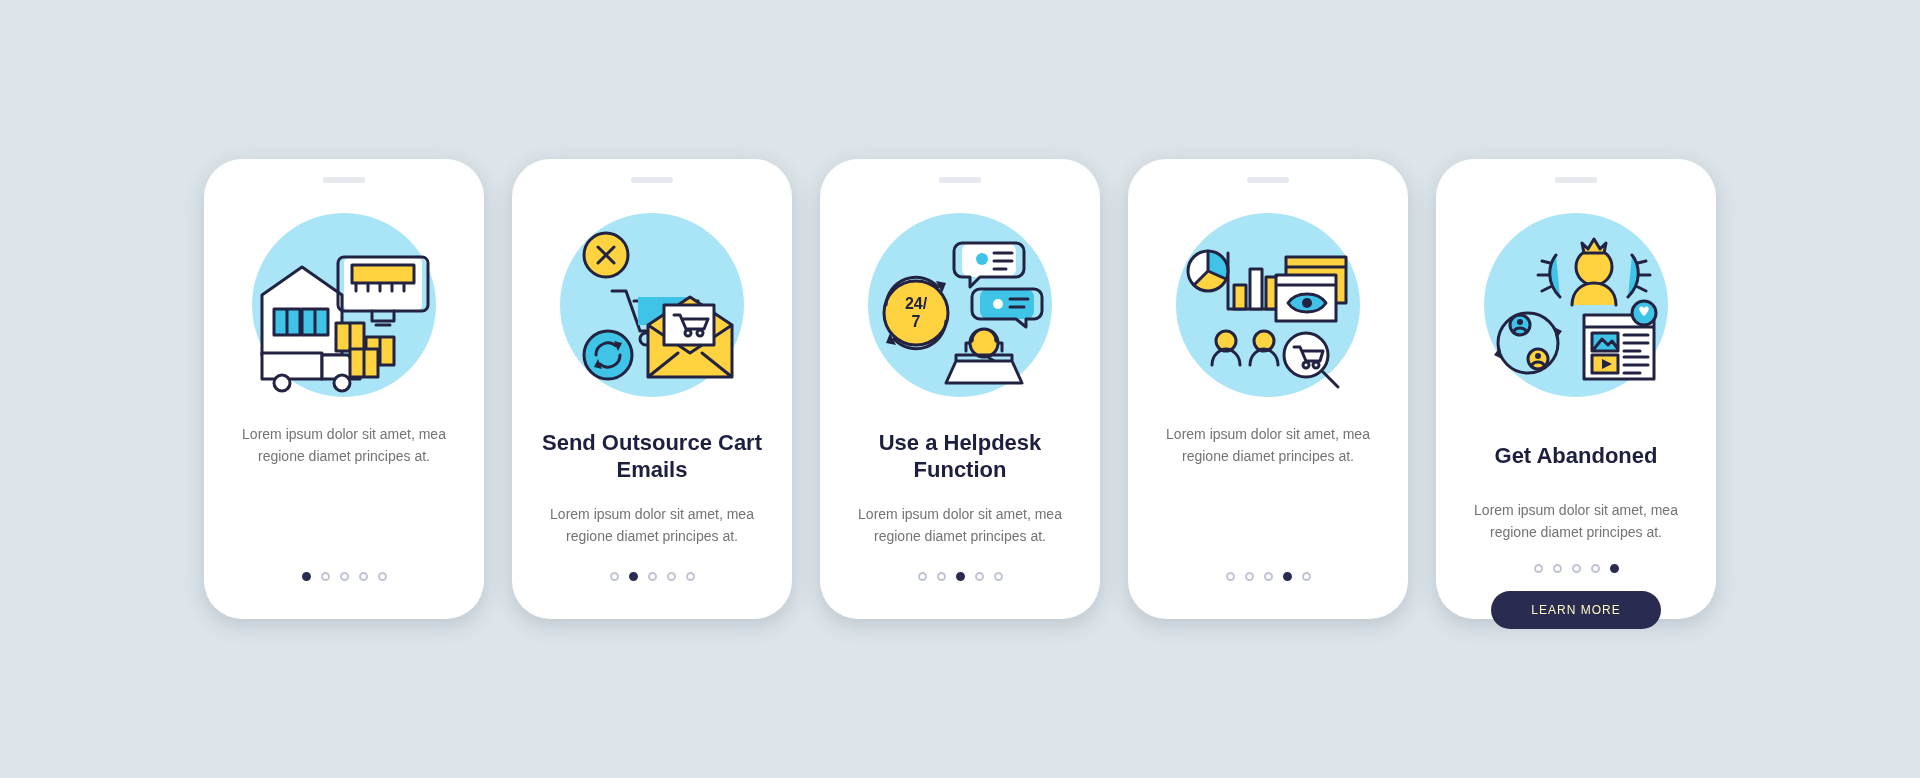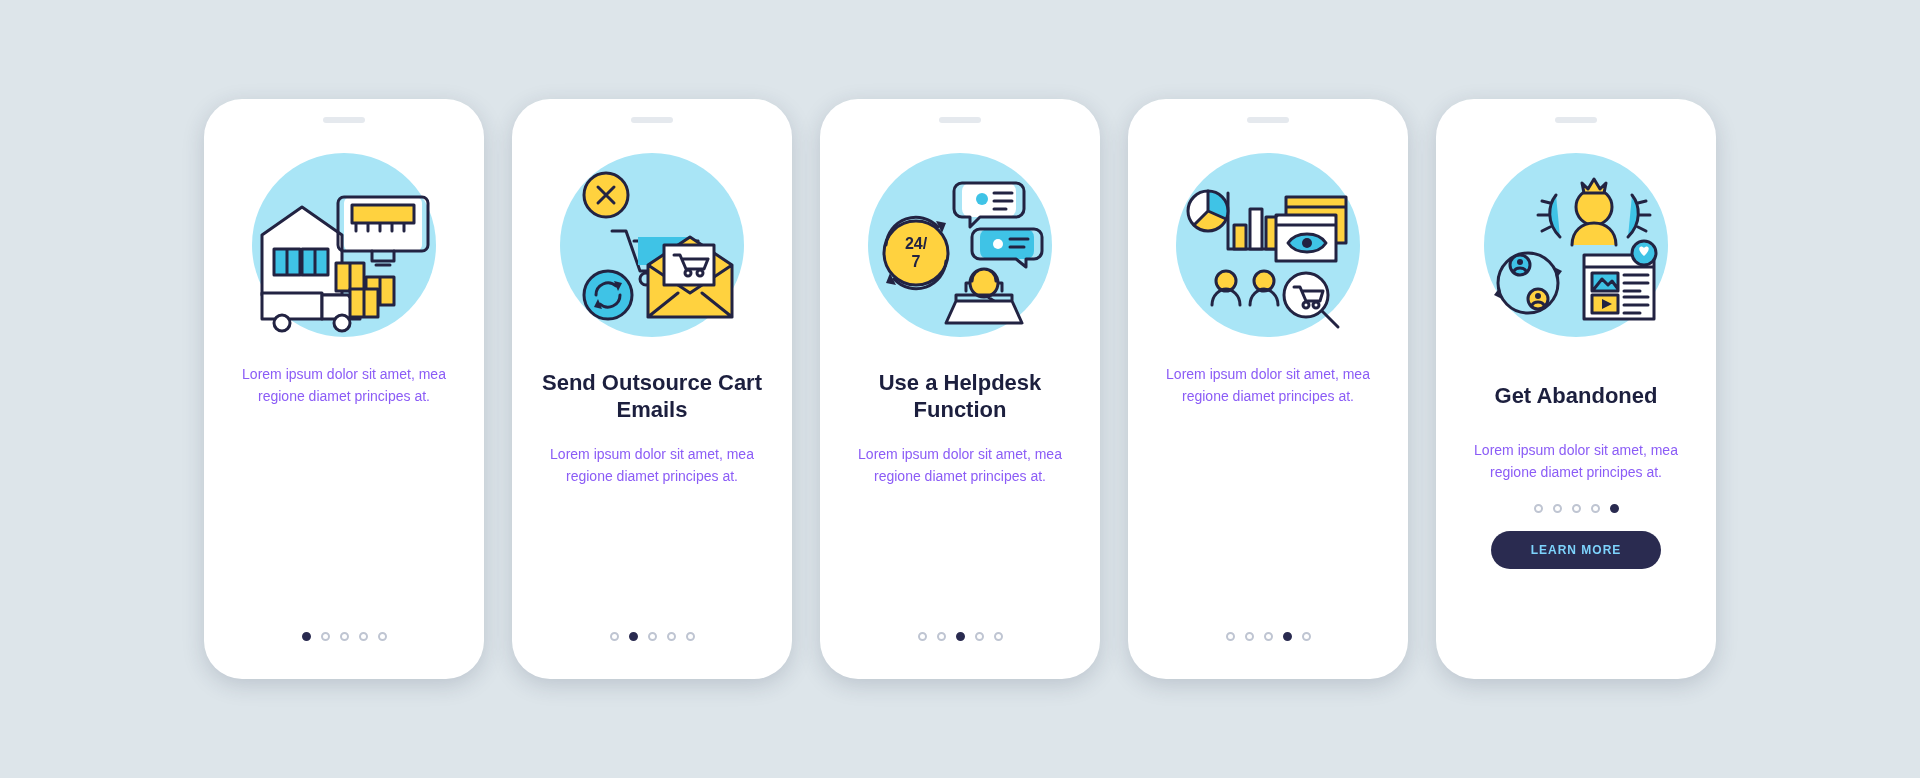--- a/index.html
+++ b/index.html
@@ -12,21 +12,21 @@
     justify-content: center;
     min-height: 778px;
   }
   .stage {
     display: flex;
     gap: 28px;
     padding: 20px;
   }
   .phone {
     width: 280px;
-    height: 580px;
+    height: 460px;
     background: #ffffff;
     border-radius: 38px;
     box-shadow: 0 6px 22px rgba(40,50,80,.18);
     position: relative;
     padding: 40px 24px 30px 24px;
     display: flex;
     flex-direction: column;
     align-items: center;
   }
   .notch {
@@ -56,21 +56,21 @@
     margin-top: 22px;
     min-height: 58px;
     display: flex;
     align-items: center;
     justify-content: center;
   }
   .desc {
     font-size: 14px;
     line-height: 1.6;
     text-align: center;
-    color: #8b5cf6;
+    color: #737373;
     margin-top: 18px;
     max-width: 230px;
   }
   .dots {
     display: flex;
     gap: 10px;
     justify-content: center;
     margin-top: auto;
     margin-bottom: 8px;
   }
@@ -84,22 +84,22 @@
   .dot.active {
     background: #2a2b50;
     border-color: #2a2b50;
   }
   .cta {
     display: block;
     width: 170px;
     padding: 12px 0;
     margin: 18px auto 0 auto;
     background: #2a2b50;
-    color: #7dd3fc;
-    font-weight: 700;
+    color: #fef9c3;
+    font-weight: 400;
     font-size: 12px;
     letter-spacing: 1px;
     border: none;
     border-radius: 26px;
     text-align: center;
     cursor: pointer;
   }
   .phone.with-cta .dots { margin-bottom: 0; margin-top: 20px; }
   .phone.with-cta .desc { margin-top: 14px; }
 

